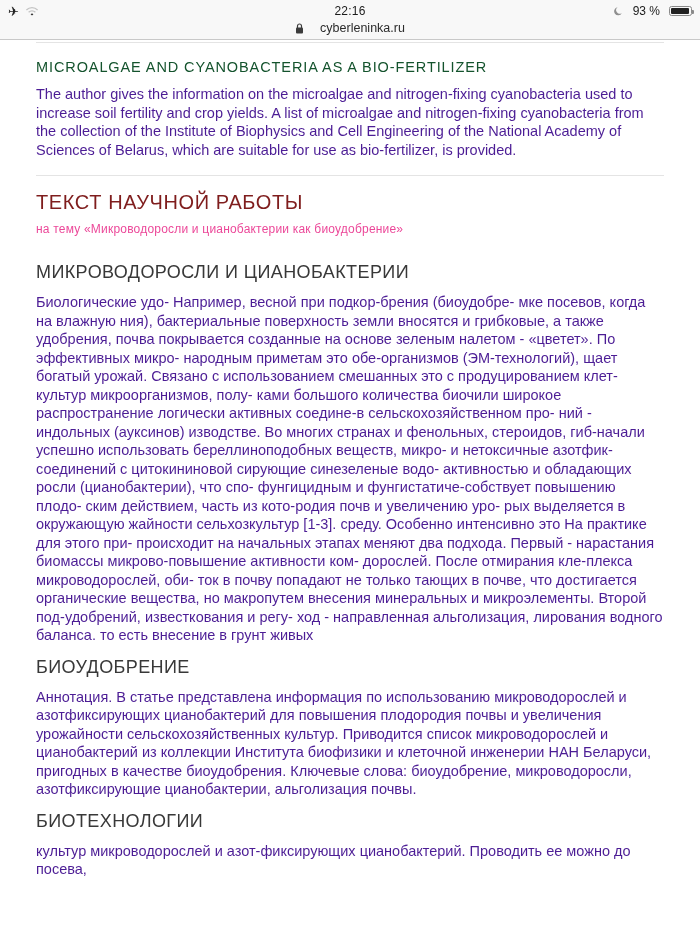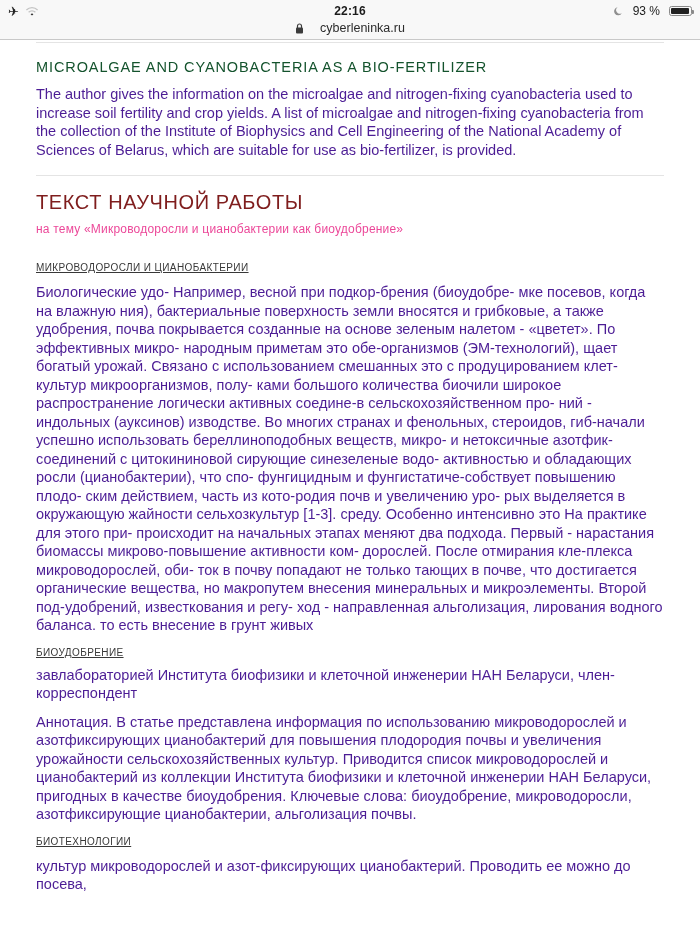--- a/index.html
+++ b/index.html
@@ -19,21 +19,21 @@
     height: 18px;
     display: flex;
     align-items: center;
     justify-content: space-between;
     padding: 0 8px;
     font-size: 12px;
     color: #1b1b1b;
   }
   .status-left, .status-right { display: flex; align-items: center; gap: 6px; width: 160px; }
   .status-right { justify-content: flex-end; gap: 9px; }
-  .status-time { font-weight: 700; letter-spacing: .2px; text-align: center; flex: 1; }
+  .status-time { font-weight: 400; letter-spacing: .2px; text-align: center; flex: 1; }
   .airplane { font-size: 13px; line-height: 1; color: #222; }
   .wifi-svg, .moon-svg { display: block; }
   .battery {
     width: 23px; height: 10px;
     border: 1px solid #8a8a8a; border-radius: 2.5px;
     position: relative; background: #f8f8f8;
   }
   .battery .fill {
     position: absolute; left: 1px; top: 1px; bottom: 1px;
     width: 87%; background: #222; border-radius: 1px;
@@ -76,24 +76,23 @@
     letter-spacing: .6px;
     color: #7f1d1d;
   }
   .work-subtitle {
     margin-top: 8px;
     font-size: 12px;
     letter-spacing: .2px;
     color: #ec4899;
   }
   .sec-heading {
-    font-size: 10px; font-weight: 400;
+    font-size: 18px; font-weight: 400;
     letter-spacing: .4px;
     color: #383838;
-    text-decoration: underline;
   }
   .sec-heading.first { margin-top: 26px; }
   .sec-heading.sub { margin-top: 10px; }
   .sec-heading.later { margin-top: 12px; }
   .main-para { }
   .author-name { margin-top: 10px; }
   .author-title { margin-top: 8px; }
   .annotation { margin-top: 10px; }
   .last-para { margin-top: 10px; }
 </style>
@@ -141,20 +140,19 @@
 
   <div class="work-heading">ТЕКСТ НАУЧНОЙ РАБОТЫ</div>
   <div class="work-subtitle">на тему «Микроводоросли и цианобактерии как биоудобрение»</div>
 
   <div class="sec-heading first">МИКРОВОДОРОСЛИ И ЦИАНОБАКТЕРИИ</div>
 
   <p class="para main-para">Биологические удо- Например, весной при подкор-брения (биоудобре- мке посевов, когда на влажную ния), бактериальные поверхность земли вносятся и грибковые, а также удобрения, почва покрывается созданные на основе зеленым налетом - «цветет». По эффективных микро- народным приметам это обе-организмов (ЭМ-технологий), щает богатый урожай. Связано с использованием смешанных это с продуцированием клет-культур микроорганизмов, полу- ками большого количества биочили широкое распространение логически активных соедине-в сельскохозяйственном про- ний - индольных (ауксинов) изводстве. Во многих странах и фенольных, стероидов, гиб-начали успешно использовать береллиноподобных веществ, микро- и нетоксичные азотфик- соединений с цитокининовой сирующие синезеленые водо- активностью и обладающих росли (цианобактерии), что спо- фунгицидным и фунгистатиче-собствует повышению плодо- ским действием, часть из кото-родия почв и увеличению уро- рых выделяется в окружающую жайности сельхозкультур [1-3]. среду. Особенно интенсивно это На практике для этого при- происходит на начальных этапах меняют два подхода. Первый - нарастания биомассы микрово-повышение активности ком- дорослей. После отмирания кле-плекса микроводорослей, оби- ток в почву попадают не только тающих в почве, что достигается органические вещества, но макропутем внесения минеральных и микроэлементы. Второй под-удобрений, известкования и регу- ход - направленная альголизация, лирования водного баланса. то есть внесение в грунт живых</p>
 
   <div class="sec-heading later">БИОУДОБРЕНИЕ</div>
 
-  <p class="para author-title">завлабораторией Института биофизики и клеточной инженерии НАН Беларуси, член-корреспондент</p>
 
   <p class="para annotation">Аннотация. В статье представлена информация по использованию микроводорослей и азотфиксирующих цианобактерий для повышения плодородия почвы и увеличения урожайности сельскохозяйственных культур. Приводится список микроводорослей и цианобактерий из коллекции Института биофизики и клеточной инженерии НАН Беларуси, пригодных в качестве биоудобрения. Ключевые слова: биоудобрение, микроводоросли, азотфиксирующие цианобактерии, альголизация почвы.</p>
 
   <div class="sec-heading later">БИОТЕХНОЛОГИИ</div>
 
   <p class="para last-para">культур микроводорослей и азот-фиксирующих цианобактерий. Проводить ее можно до посева,</p>
 </div>
 
 </body></html>

